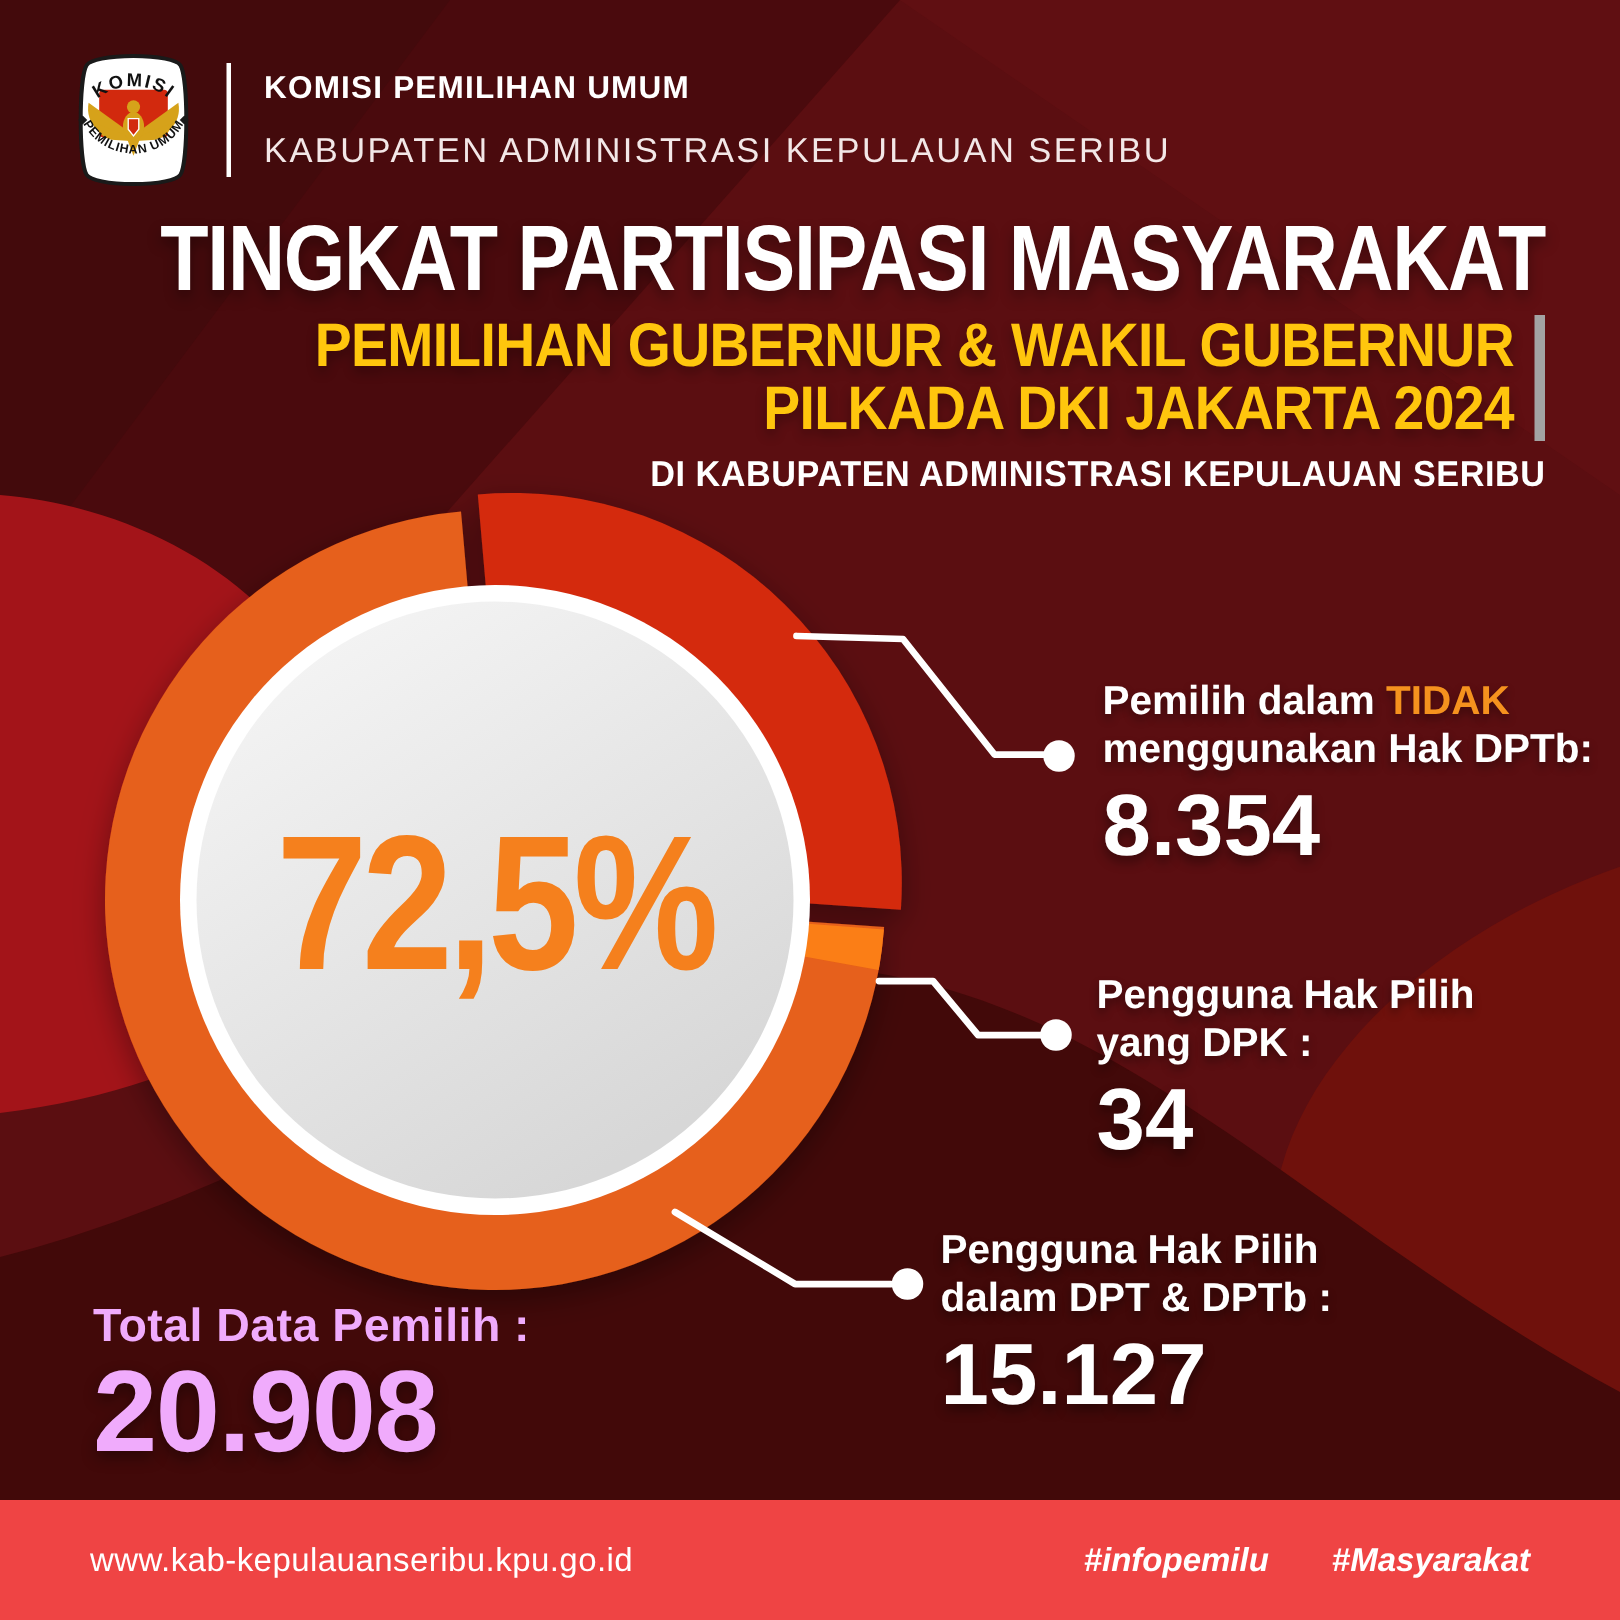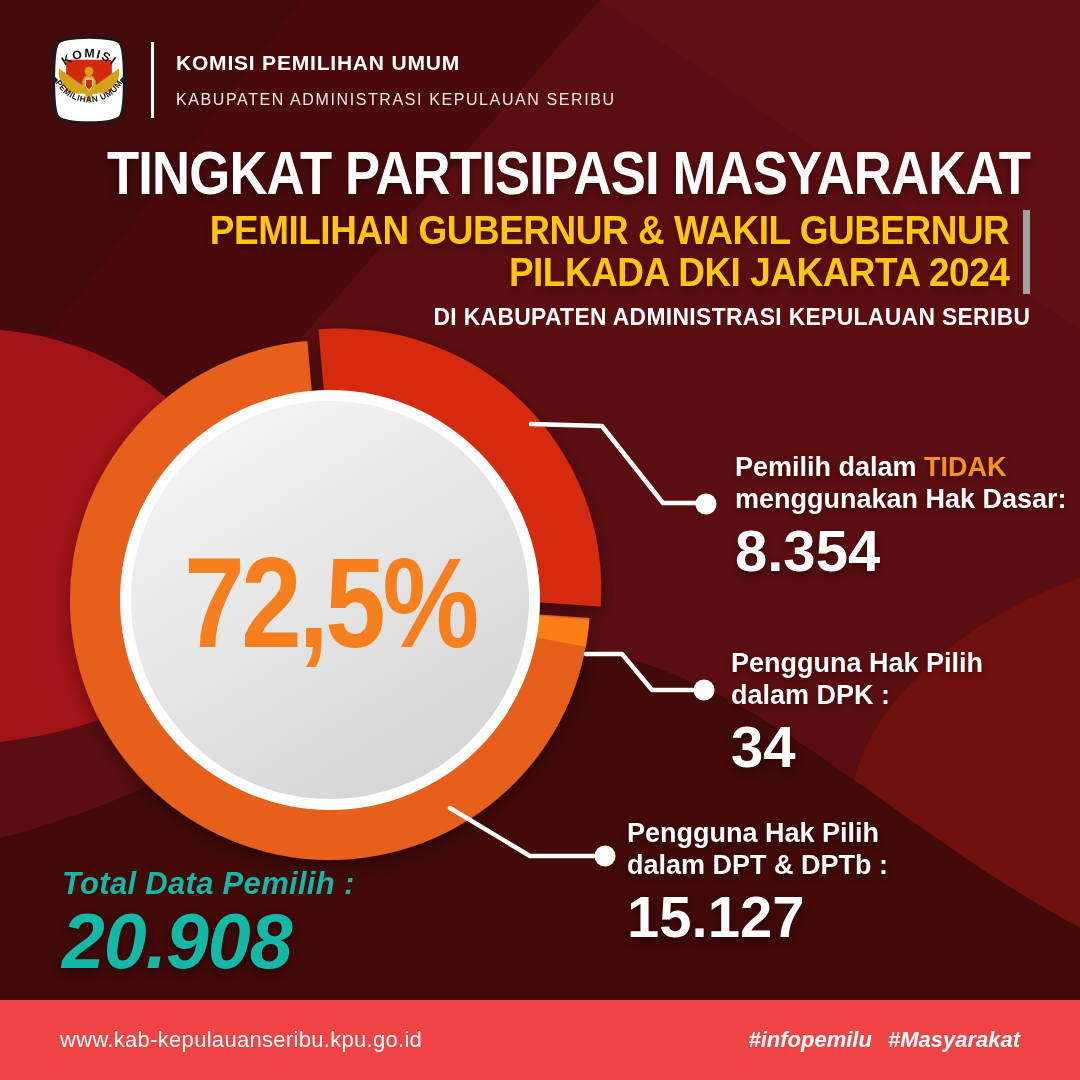--- a/index.html
+++ b/index.html
@@ -8,21 +8,21 @@
     font-family:"Liberation Sans",sans-serif;background:#5B0E11;
   }
   .poster *{box-sizing:border-box;}
   svg.bg,svg.chart{position:absolute;left:0;top:0;width:1080px;height:1080px;}
   
   .header{position:absolute;left:45px;top:36px;display:flex;align-items:center;z-index:5;}
   .logo{width:88px;height:88px;flex:0 0 auto;}
   .hdr-divider{width:3px;height:76px;background:#fff;margin:0 22px 0 18px;}
   .hdr-text{color:#fff;}
   .hdr-line1{font-size:21px;font-weight:bold;letter-spacing:.8px;margin-bottom:16px;}
-  .hdr-line2{font-size:16px;font-weight:400;letter-spacing:1.6px;color:#F3E7E7;}
+  .hdr-line2{font-size:23px;font-weight:400;letter-spacing:1.6px;color:#F3E7E7;}
   
   .title-block{position:absolute;right:50px;top:142px;text-align:right;z-index:5;}
   .t-main{color:#fff;font-size:62px;font-weight:bold;letter-spacing:-1px;line-height:1;
           display:inline-block;transform:scaleX(.85);transform-origin:right center;
           text-shadow:0 5px 10px rgba(0,0,0,.35);white-space:nowrap;}
   .t-sub-wrap{display:inline-block;border-right:7px solid #a3a3a3;padding-right:14px;margin-top:6px;}
   .t-sub{color:#FFC60D;font-size:41px;font-weight:bold;line-height:1.02;letter-spacing:-.5px;
          display:block;transform:scaleX(.9);transform-origin:right center;white-space:nowrap;
          text-shadow:0 4px 8px rgba(0,0,0,.3);}
   .t-sub3{color:#fff;font-size:24px;font-weight:bold;letter-spacing:.4px;margin-top:9px;
@@ -35,31 +35,31 @@
   .callout{position:absolute;z-index:6;color:#fff;}
   .co-line{font-size:27px;font-weight:bold;line-height:1.18;white-space:nowrap;
            text-shadow:0 3px 6px rgba(0,0,0,.35);}
   .co-hl{color:#F5921E;text-align:right;}
   .co-value{font-size:58px;font-weight:bold;letter-spacing:0;line-height:1;margin-top:6px;
             text-shadow:0 4px 8px rgba(0,0,0,.4);}
   .callout1{left:735px;top:452px;}
   .callout2{left:731px;top:648px;}
   .callout3{left:627px;top:818px;}
   
-  .total-block{position:absolute;left:62px;top:866px;z-index:6;color:#14b8a6;font-style:italic;}
+  .total-block{position:absolute;left:62px;top:866px;z-index:6;color:#f0abfc;}
   .total-label{font-size:31px;font-weight:bold;letter-spacing:.3px;}
   .total-value{font-size:77px;font-weight:bold;line-height:1.02;letter-spacing:-1px;
                text-shadow:0 4px 10px rgba(0,0,0,.4);}
   
   .footnote{position:absolute;left:62px;top:970px;z-index:6;color:#fca5a5;font-size:16px;
             letter-spacing:.2px;font-weight:400;margin-top:32px;}
   .footer-bar{position:absolute;left:0;bottom:0;width:1080px;height:80px;background:#ef4444;
     z-index:7;display:flex;align-items:center;justify-content:space-between;padding:0 60px;color:#fff;}
   .footer-url{font-size:22px;font-weight:400;letter-spacing:.3px;}
-  .footer-tags{font-size:22px;font-style:italic;font-weight:bold;display:flex;gap:16px;}
+  .footer-tags{font-size:22px;font-style:italic;font-weight:bold;display:flex;gap:42px;}
 </style>
 </head>
 <body>
 
 <div class="poster">
 
   <svg class="bg" viewBox="0 0 1080 1080" aria-hidden="true">
     <rect x="0" y="0" width="1080" height="1080" fill="#5B0E11"></rect>
     <path d="M600,0 L1080,0 L1080,330 Z" fill="#6A1215" opacity="0.38"></path>
     <path d="M0,0 L600,0 L140,520 L0,640 Z" fill="#4A0A0D"></path>
@@ -137,27 +137,27 @@
       <span class="t-sub">PEMILIHAN GUBERNUR &amp; WAKIL GUBERNUR</span>
       <span class="t-sub">PILKADA DKI JAKARTA 2024</span>
     </div>
     <div><span class="t-sub3">DI KABUPATEN ADMINISTRASI KEPULAUAN SERIBU</span></div>
   </div>
 
   <div class="center-label">72,5%</div>
 
   <div class="callout callout1">
     <div class="co-line"><span>Pemilih dalam </span><span class="co-hl">TIDAK</span></div>
-    <div class="co-line">menggunakan Hak Dasar:</div>
+    <div class="co-line">menggunakan Hak DPTb:</div>
     <div class="co-value">8.354</div>
   </div>
 
   <div class="callout callout2">
     <div class="co-line">Pengguna Hak Pilih</div>
-    <div class="co-line">dalam DPK :</div>
+    <div class="co-line">yang DPK :</div>
     <div class="co-value">34</div>
   </div>
 
   <div class="callout callout3">
     <div class="co-line">Pengguna Hak Pilih</div>
     <div class="co-line">dalam DPT &amp; DPTb :</div>
     <div class="co-value">15.127</div>
   </div>
 
   <div class="total-block">

